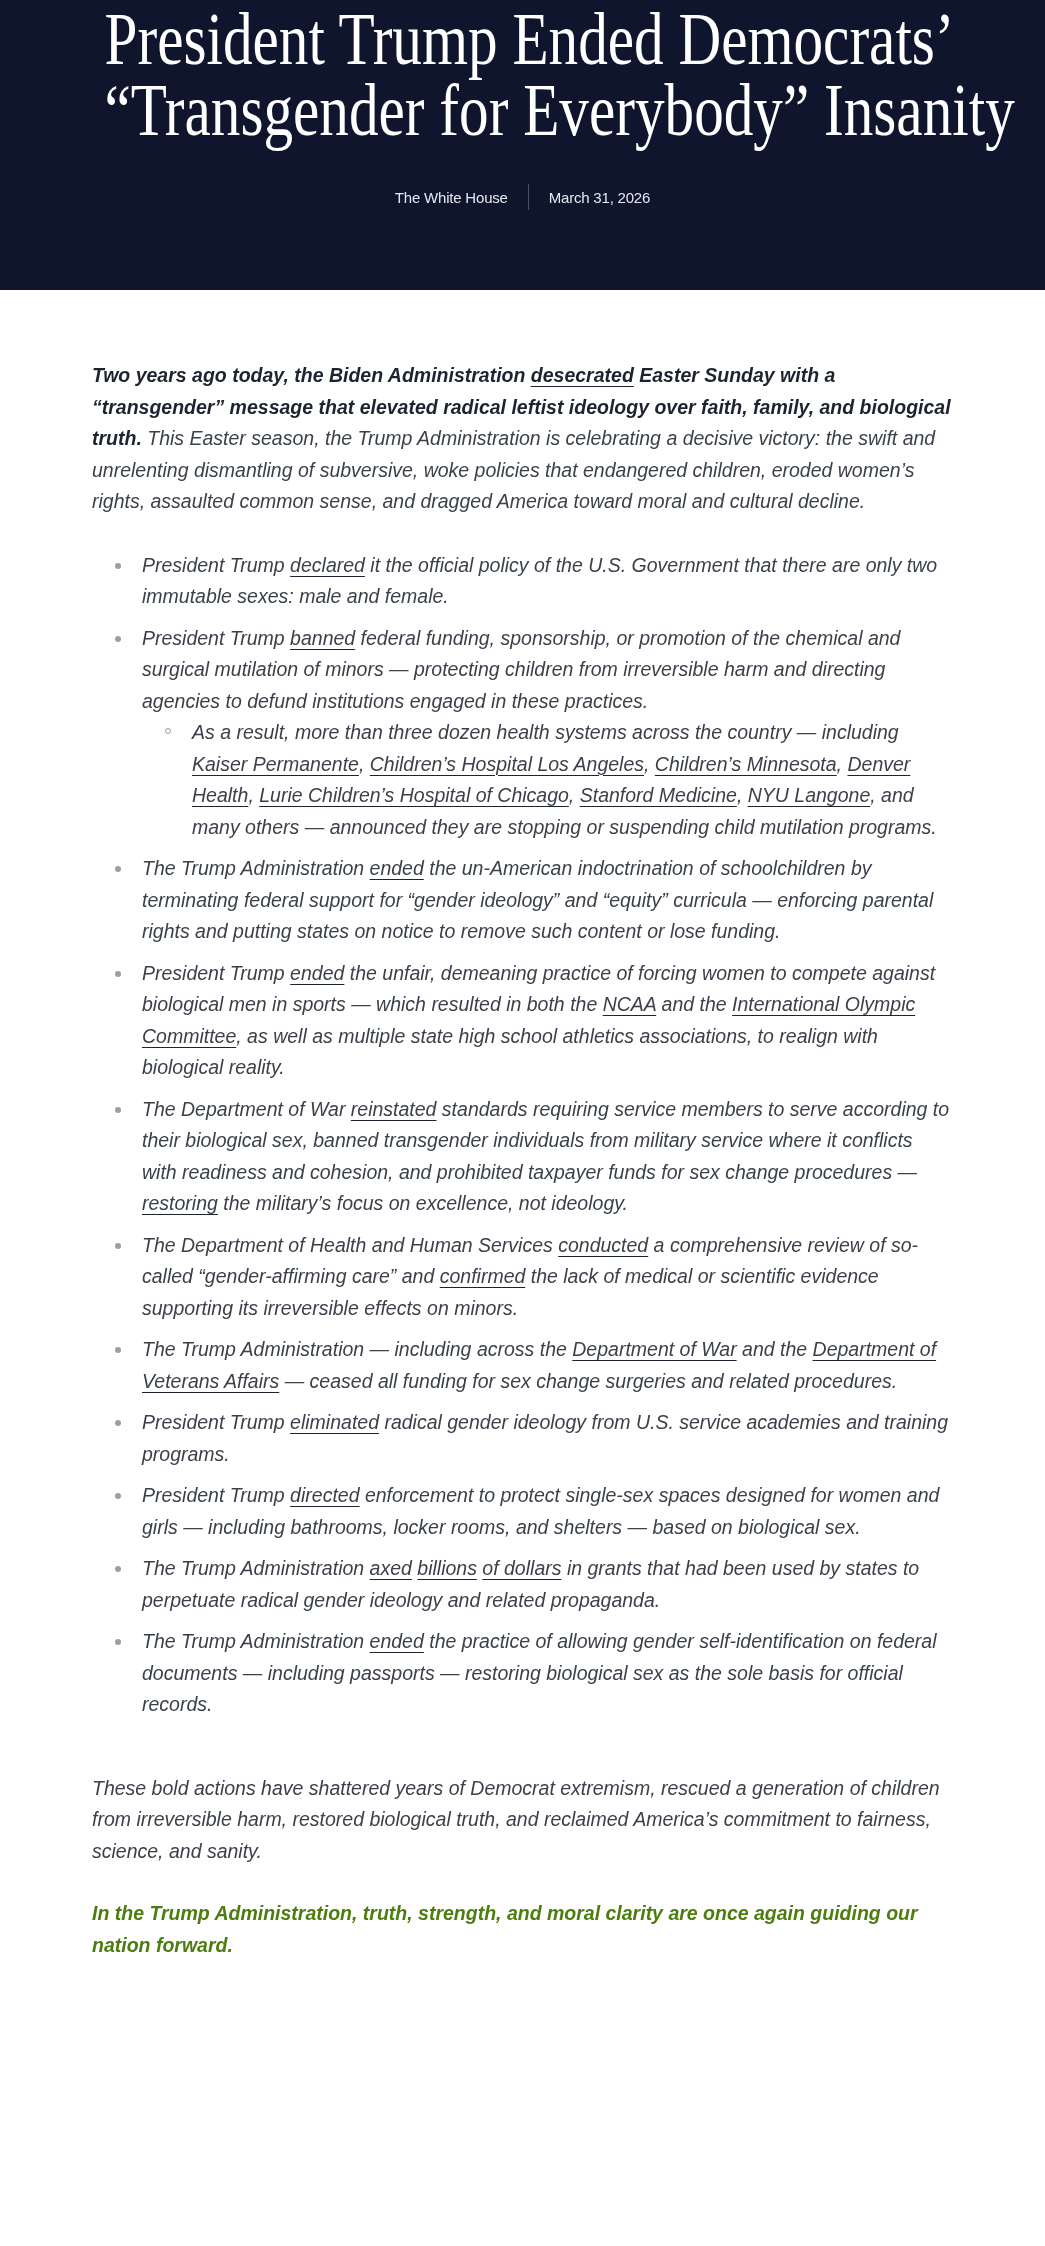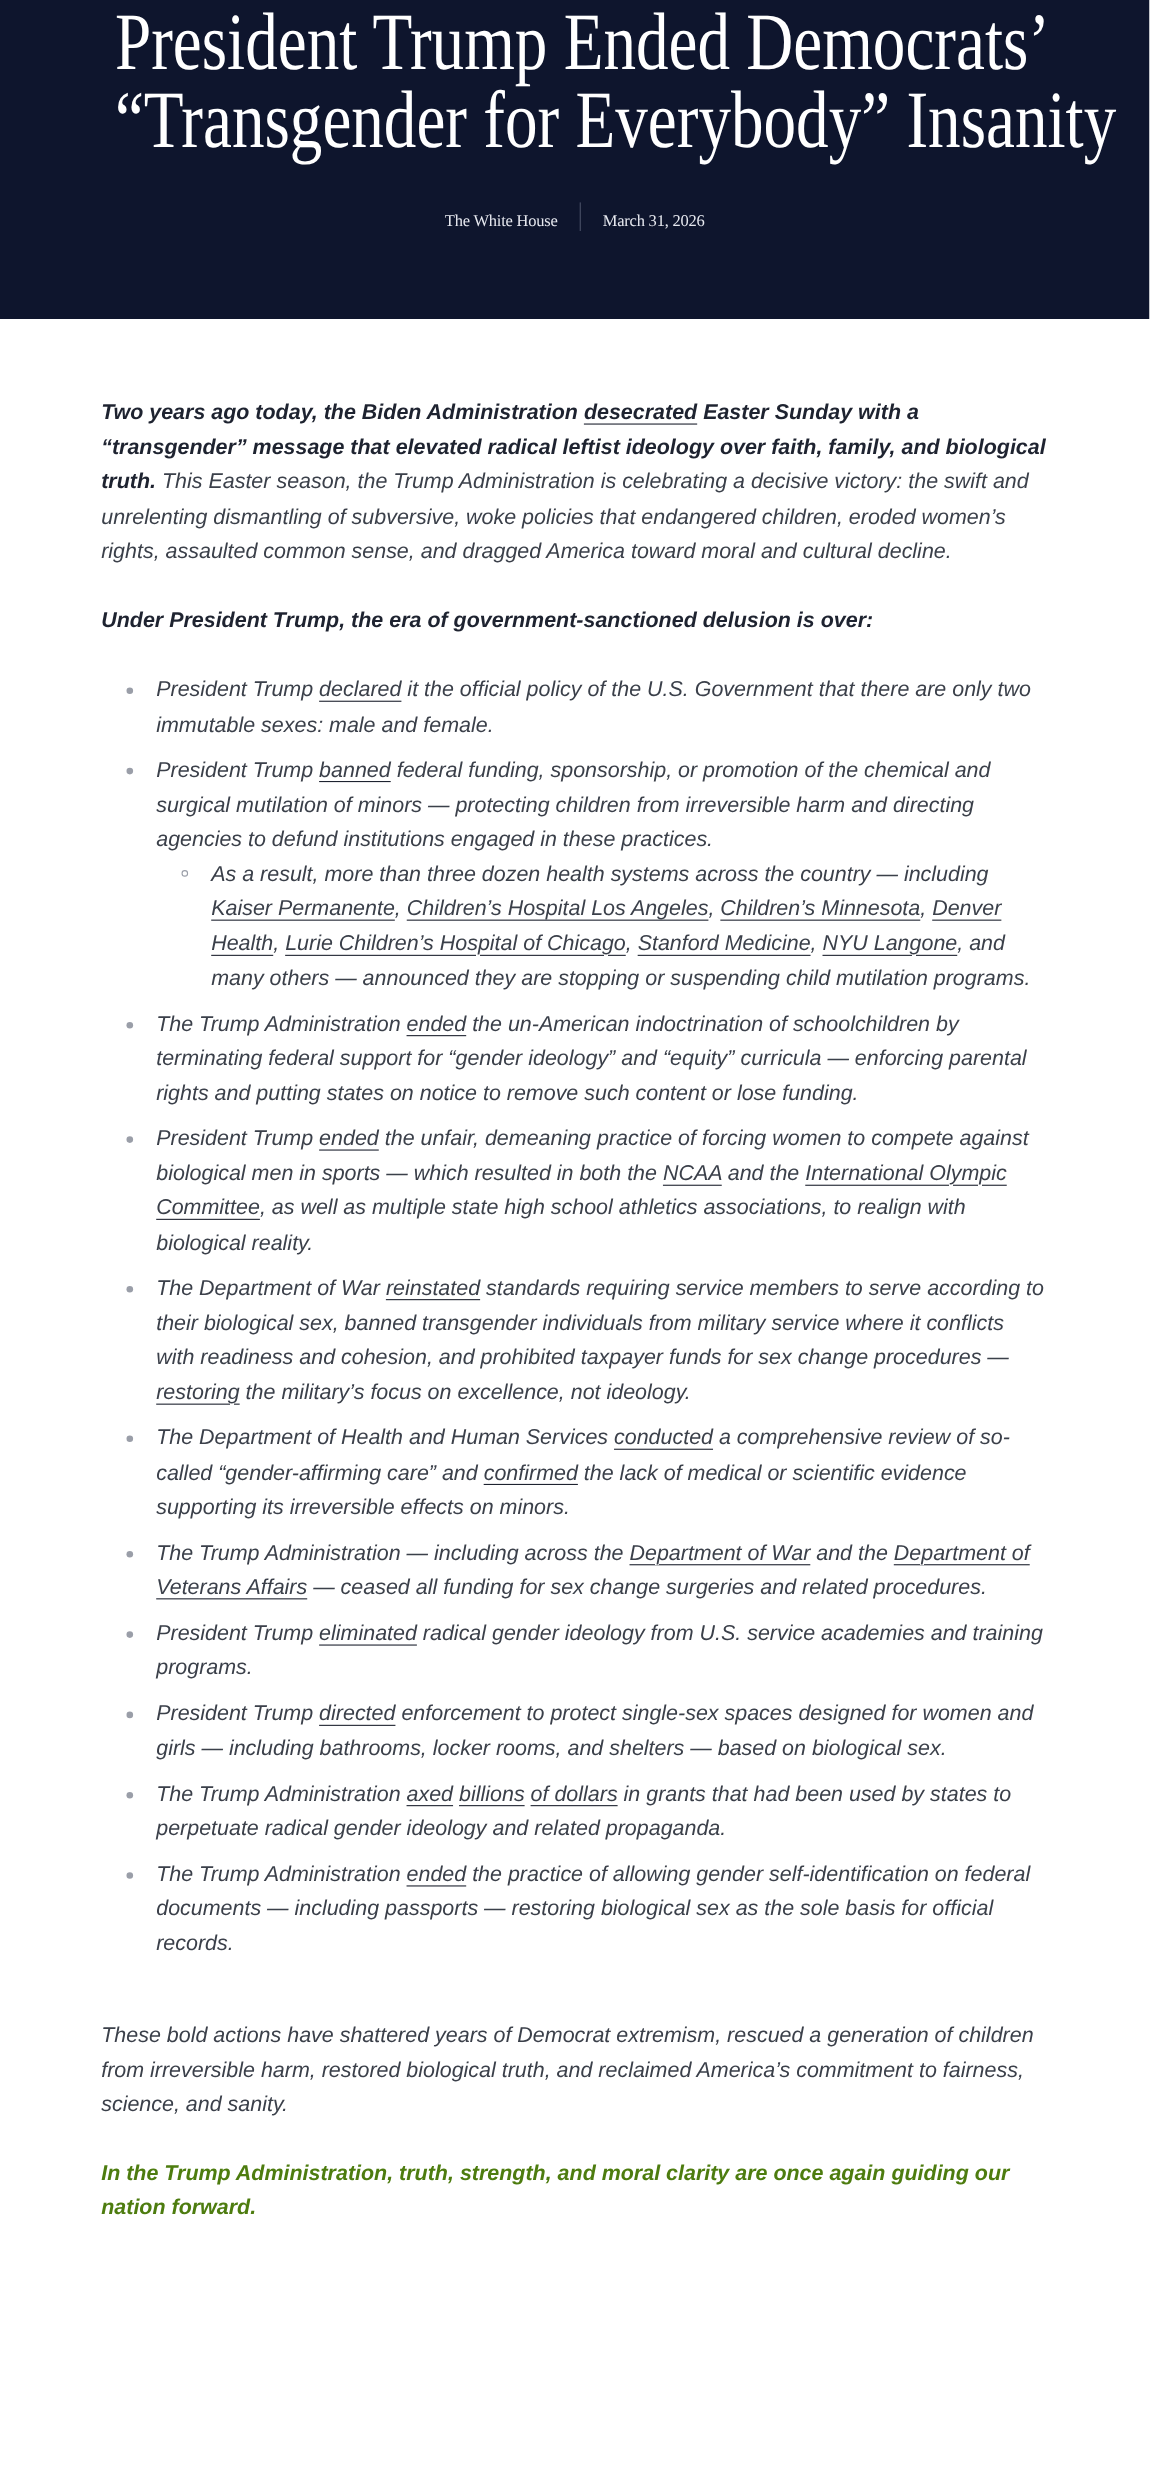--- a/index.html
+++ b/index.html
@@ -27,25 +27,24 @@
       transform: scaleX(0.80);
       transform-origin: center;
       white-space: nowrap;
     }
     .byline {
       position: absolute;
       top: 184px;
       left: 0; right: 0;
       display: flex;
       justify-content: center;
-      align-items: flex-end;
+      align-items: center;
       font-size: 15px;
       color: #e6e8ef;
       letter-spacing: -0.2px;
-      font-family: Liberation Serif, serif;
     }
     .byline .author { padding-right: 20px; }
     .byline .sep { width: 1px; height: 26px; background: #4a5068; }
     .byline .date { padding-left: 20px; }
 
     .content {
       padding: 70px 0 0 92px;
       width: 860px;
       font-size: 19.5px;
       line-height: 31.5px;
@@ -113,21 +112,20 @@
     <span class="sep"></span>
     <span class="date">March 31, 2026</span>
   </div>
 </header>
 
 <main class="content">
   <p>
     <strong><span>Two years ago today, the Biden Administration </span><a href="#">desecrated</a><span> Easter Sunday with a “transgender” message that elevated radical leftist ideology over faith, family, and biological truth.</span></strong><span> This Easter season, the Trump Administration is celebrating a decisive victory: the swift and unrelenting dismantling of subversive, woke policies that endangered children, eroded women’s rights, assaulted common sense, and dragged America toward moral and cultural decline.</span>
   </p>
 
-  <p class="bold">Under President Trump, the era of government-sanctioned delusion is over:</p>
 
   <ul class="main">
     <li><span>President Trump </span><a href="#">declared</a><span> it the official policy of the U.S. Government that there are only two immutable sexes: male and female.</span></li>
 
     <li><span>President Trump </span><a href="#">banned</a><span> federal funding, sponsorship, or promotion of the chemical and surgical mutilation of minors — protecting children from irreversible harm and directing agencies to defund institutions engaged in these practices.</span>
       <ul class="sub">
         <li><span>As a result, more than three dozen health systems across the country — including </span><a href="#">Kaiser Permanente</a><span>, </span><a href="#">Children’s Hospital Los Angeles</a><span>, </span><a href="#">Children’s Minnesota</a><span>, </span><a href="#">Denver Health</a><span>, </span><a href="#">Lurie Children’s Hospital of Chicago</a><span>, </span><a href="#">Stanford Medicine</a><span>, </span><a href="#">NYU Langone</a><span>, and many others — announced they are stopping or suspending child mutilation programs.</span></li>
       </ul>
     </li>
 

